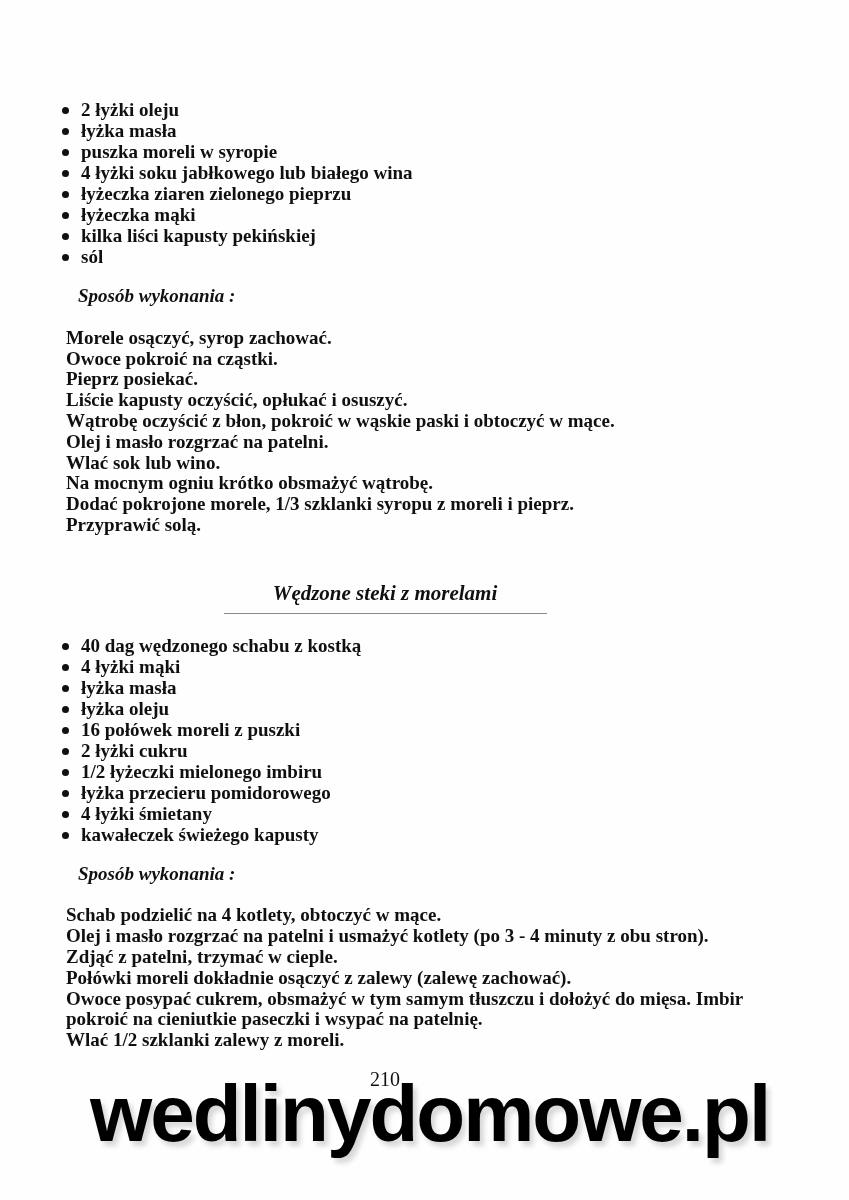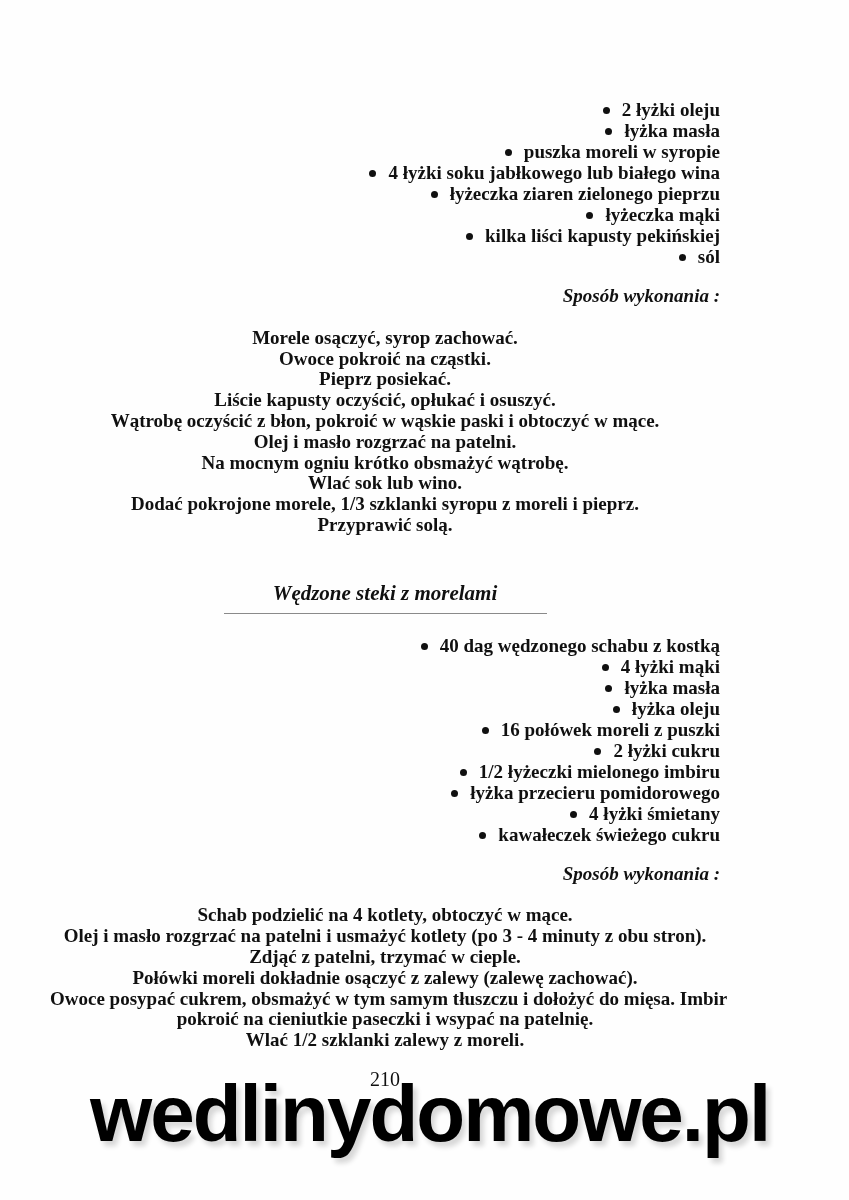--- a/index.html
+++ b/index.html
@@ -44,38 +44,36 @@
   }
   ul.ingredients {
     list-style: none;
     margin: 0;
     padding: 0;
   }
   ul.ingredients li {
     display: flex;
     align-items: baseline;
     height: 21px;
-    justify-content: flex-end;
   }
   .bullet {
     flex: 0 0 auto;
     width: 7px;
     height: 7px;
     border-radius: 50%;
     background: #101010;
     margin: 0 12px 0 12px;
     align-self: center;
   }
   .method-heading {
     font-style: italic;
     font-weight: bold;
     margin: 18px 0 21px 28px;
-    text-align: right;
-  }
-  .steps { margin: 0; text-align: center; }
+  }
+  .steps { margin: 16px; }
   .step-line {
     min-height: 20.8px;
     white-space: nowrap;
   }
   .recipe-title-wrap {
     margin: 47px 0 22px 0;
     text-align: center;
   }
   .recipe-title {
     font-size: 21px;
@@ -157,23 +155,23 @@
         <div class="step-line">Owoce pokroić na cząstki.</div>
 
         <div class="step-line">Pieprz posiekać.</div>
 
         <div class="step-line">Liście kapusty oczyścić, opłukać i osuszyć.</div>
 
         <div class="step-line">Wątrobę oczyścić z błon, pokroić w wąskie paski i obtoczyć w mące.</div>
 
         <div class="step-line">Olej i masło rozgrzać na patelni.</div>
 
+        <div class="step-line">Wlać sok lub wino.</div>
+
         <div class="step-line">Na mocnym ogniu krótko obsmażyć wątrobę.</div>
-
-        <div class="step-line">Wlać sok lub wino.</div>
 
         <div class="step-line">Dodać pokrojone morele, 1/3 szklanki syropu z moreli i pieprz.</div>
 
 
         <div class="step-line">Przyprawić solą.</div>
 
       </div>
 
     <div class="recipe-title-wrap">
       <div class="recipe-title">Wędzone steki z morelami</div>
@@ -222,21 +220,21 @@
           <span>łyżka przecieru pomidorowego</span>
         </li>
 
         <li>
           <span class="bullet"></span>
           <span>4 łyżki śmietany</span>
         </li>
 
         <li>
           <span class="bullet"></span>
-          <span>kawałeczek świeżego cukru</span>
+          <span>kawałeczek świeżego kapusty</span>
         </li>
       </ul>
 
     <div class="method-heading">Sposób wykonania :</div>
 
     <div class="steps steps-2">
 
         <div class="step-line">Schab podzielić na 4 kotlety, obtoczyć w mące.</div>
 
         <div class="step-line">Olej i masło rozgrzać na patelni i usmażyć kotlety (po 3 - 4 minuty z obu stron).</div>

